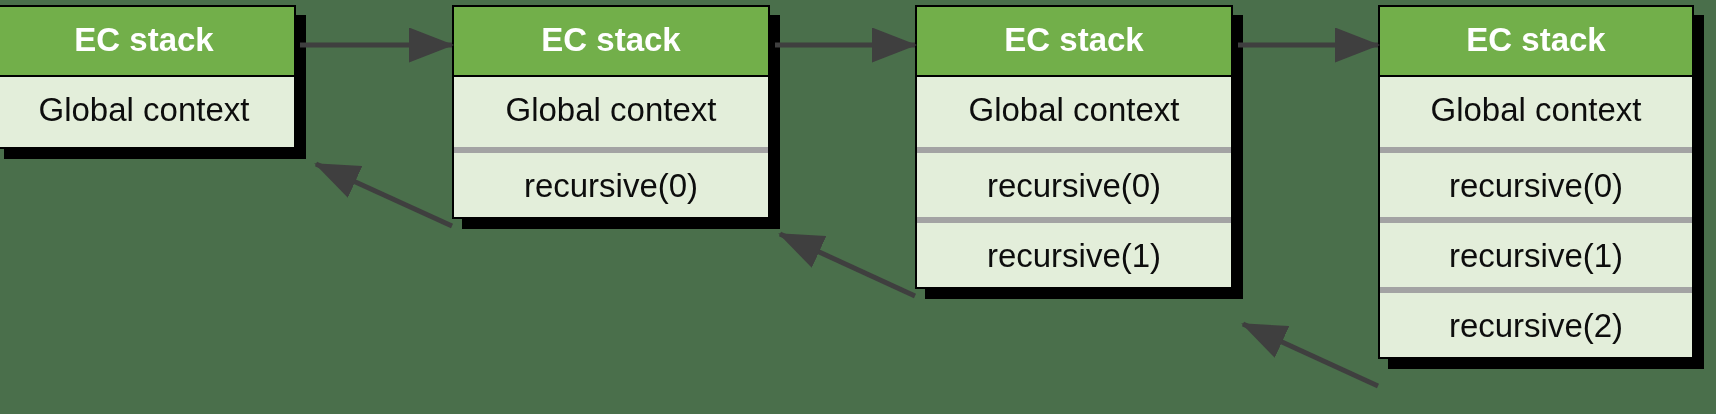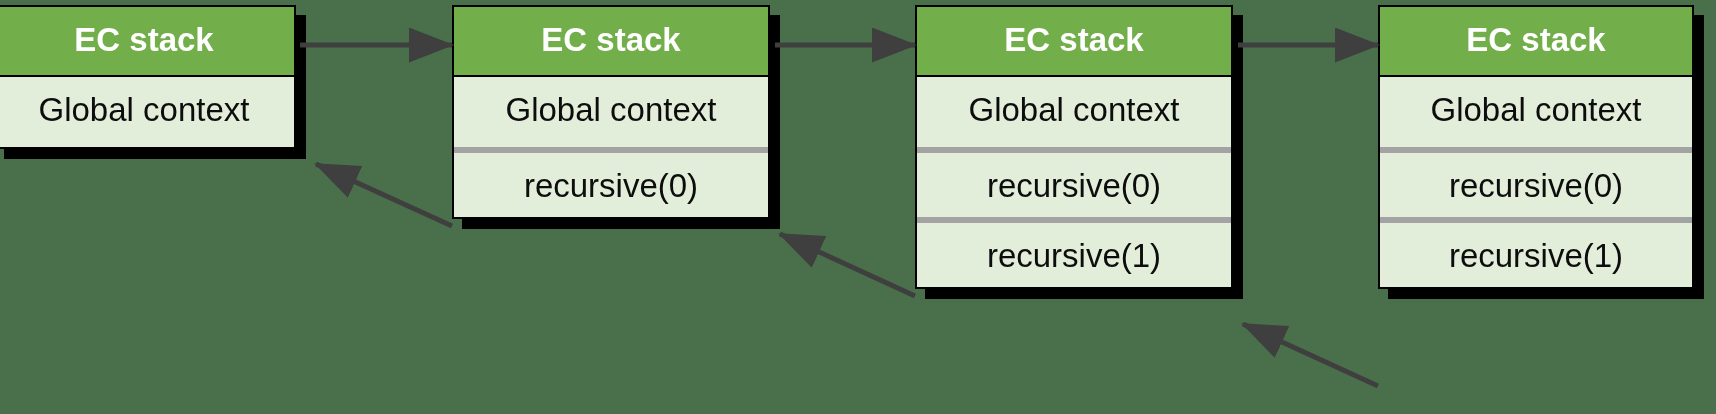--- a/index.html
+++ b/index.html
@@ -130,15 +130,16 @@
     <div class="row frame first">Global context</div>
     <div class="row frame">recursive(0)</div>
     <div class="row frame">recursive(1)</div>
   </div>
 
   <div class="ec-stack" id="stack-4">
     <div class="row header">EC stack</div>
     <div class="row frame first">Global context</div>
     <div class="row frame">recursive(0)</div>
     <div class="row frame">recursive(1)</div>
+    <div class="row frame">recursive(2)</div>
   </div>
 
 </div>
 
 </body></html>

